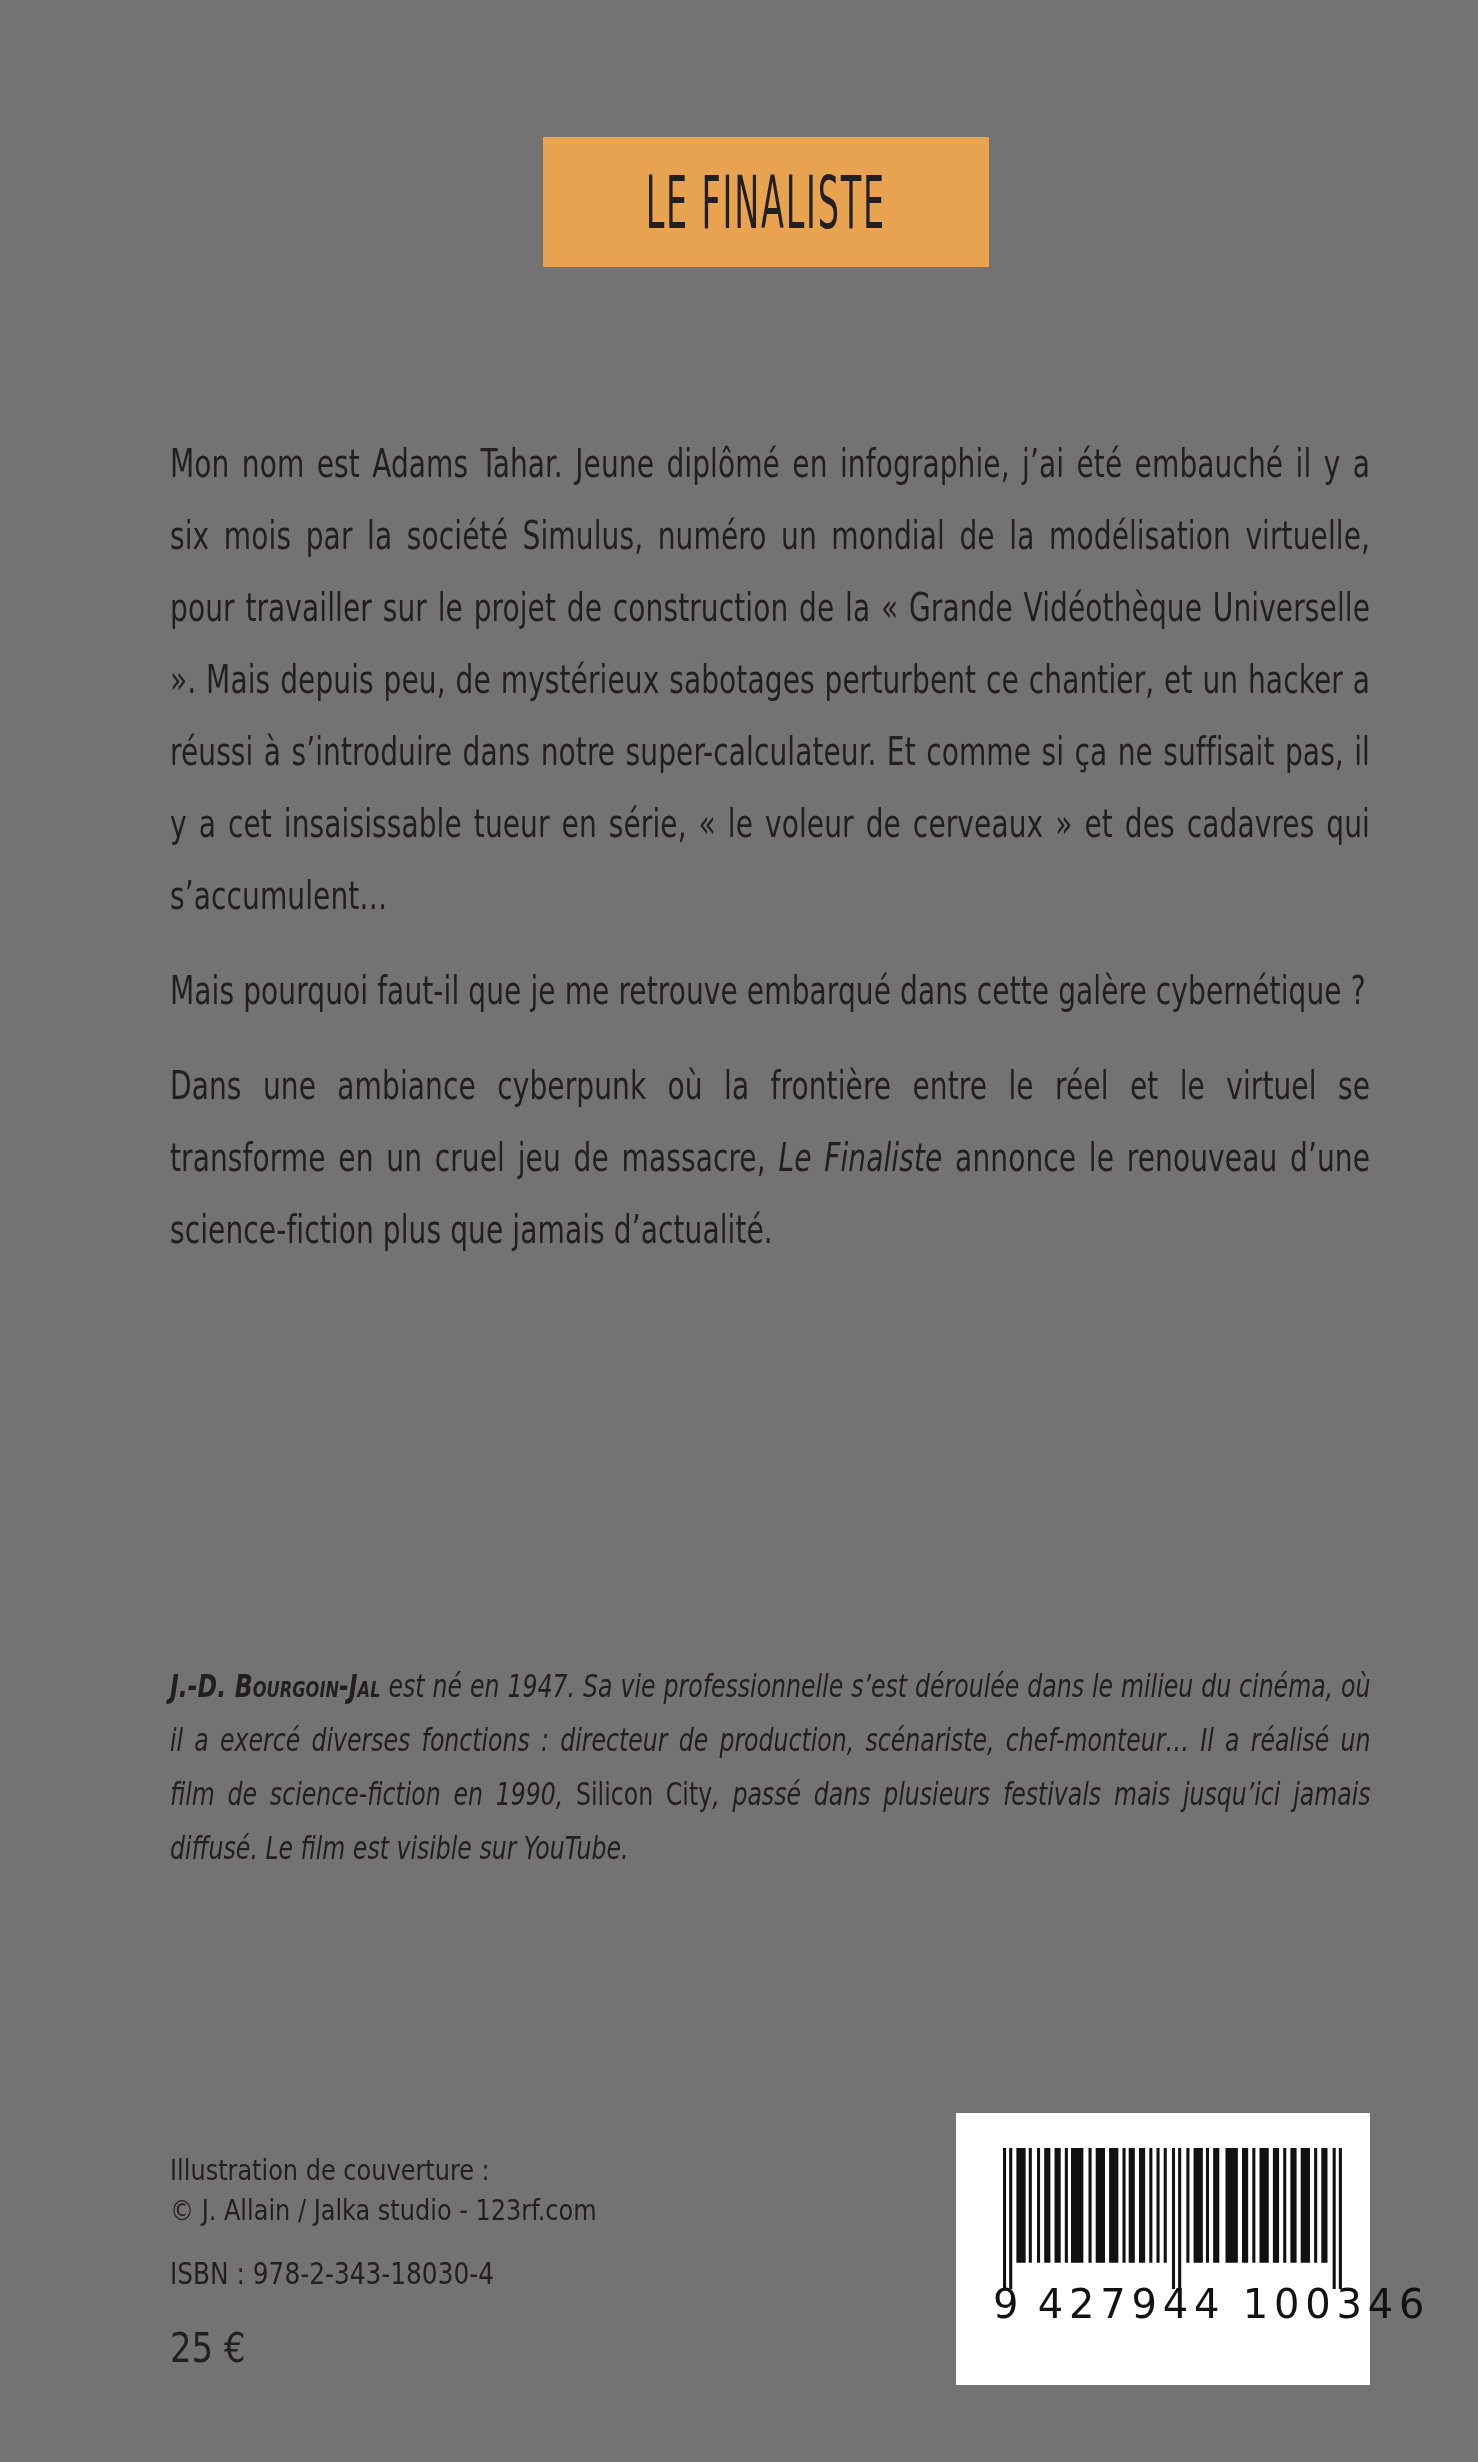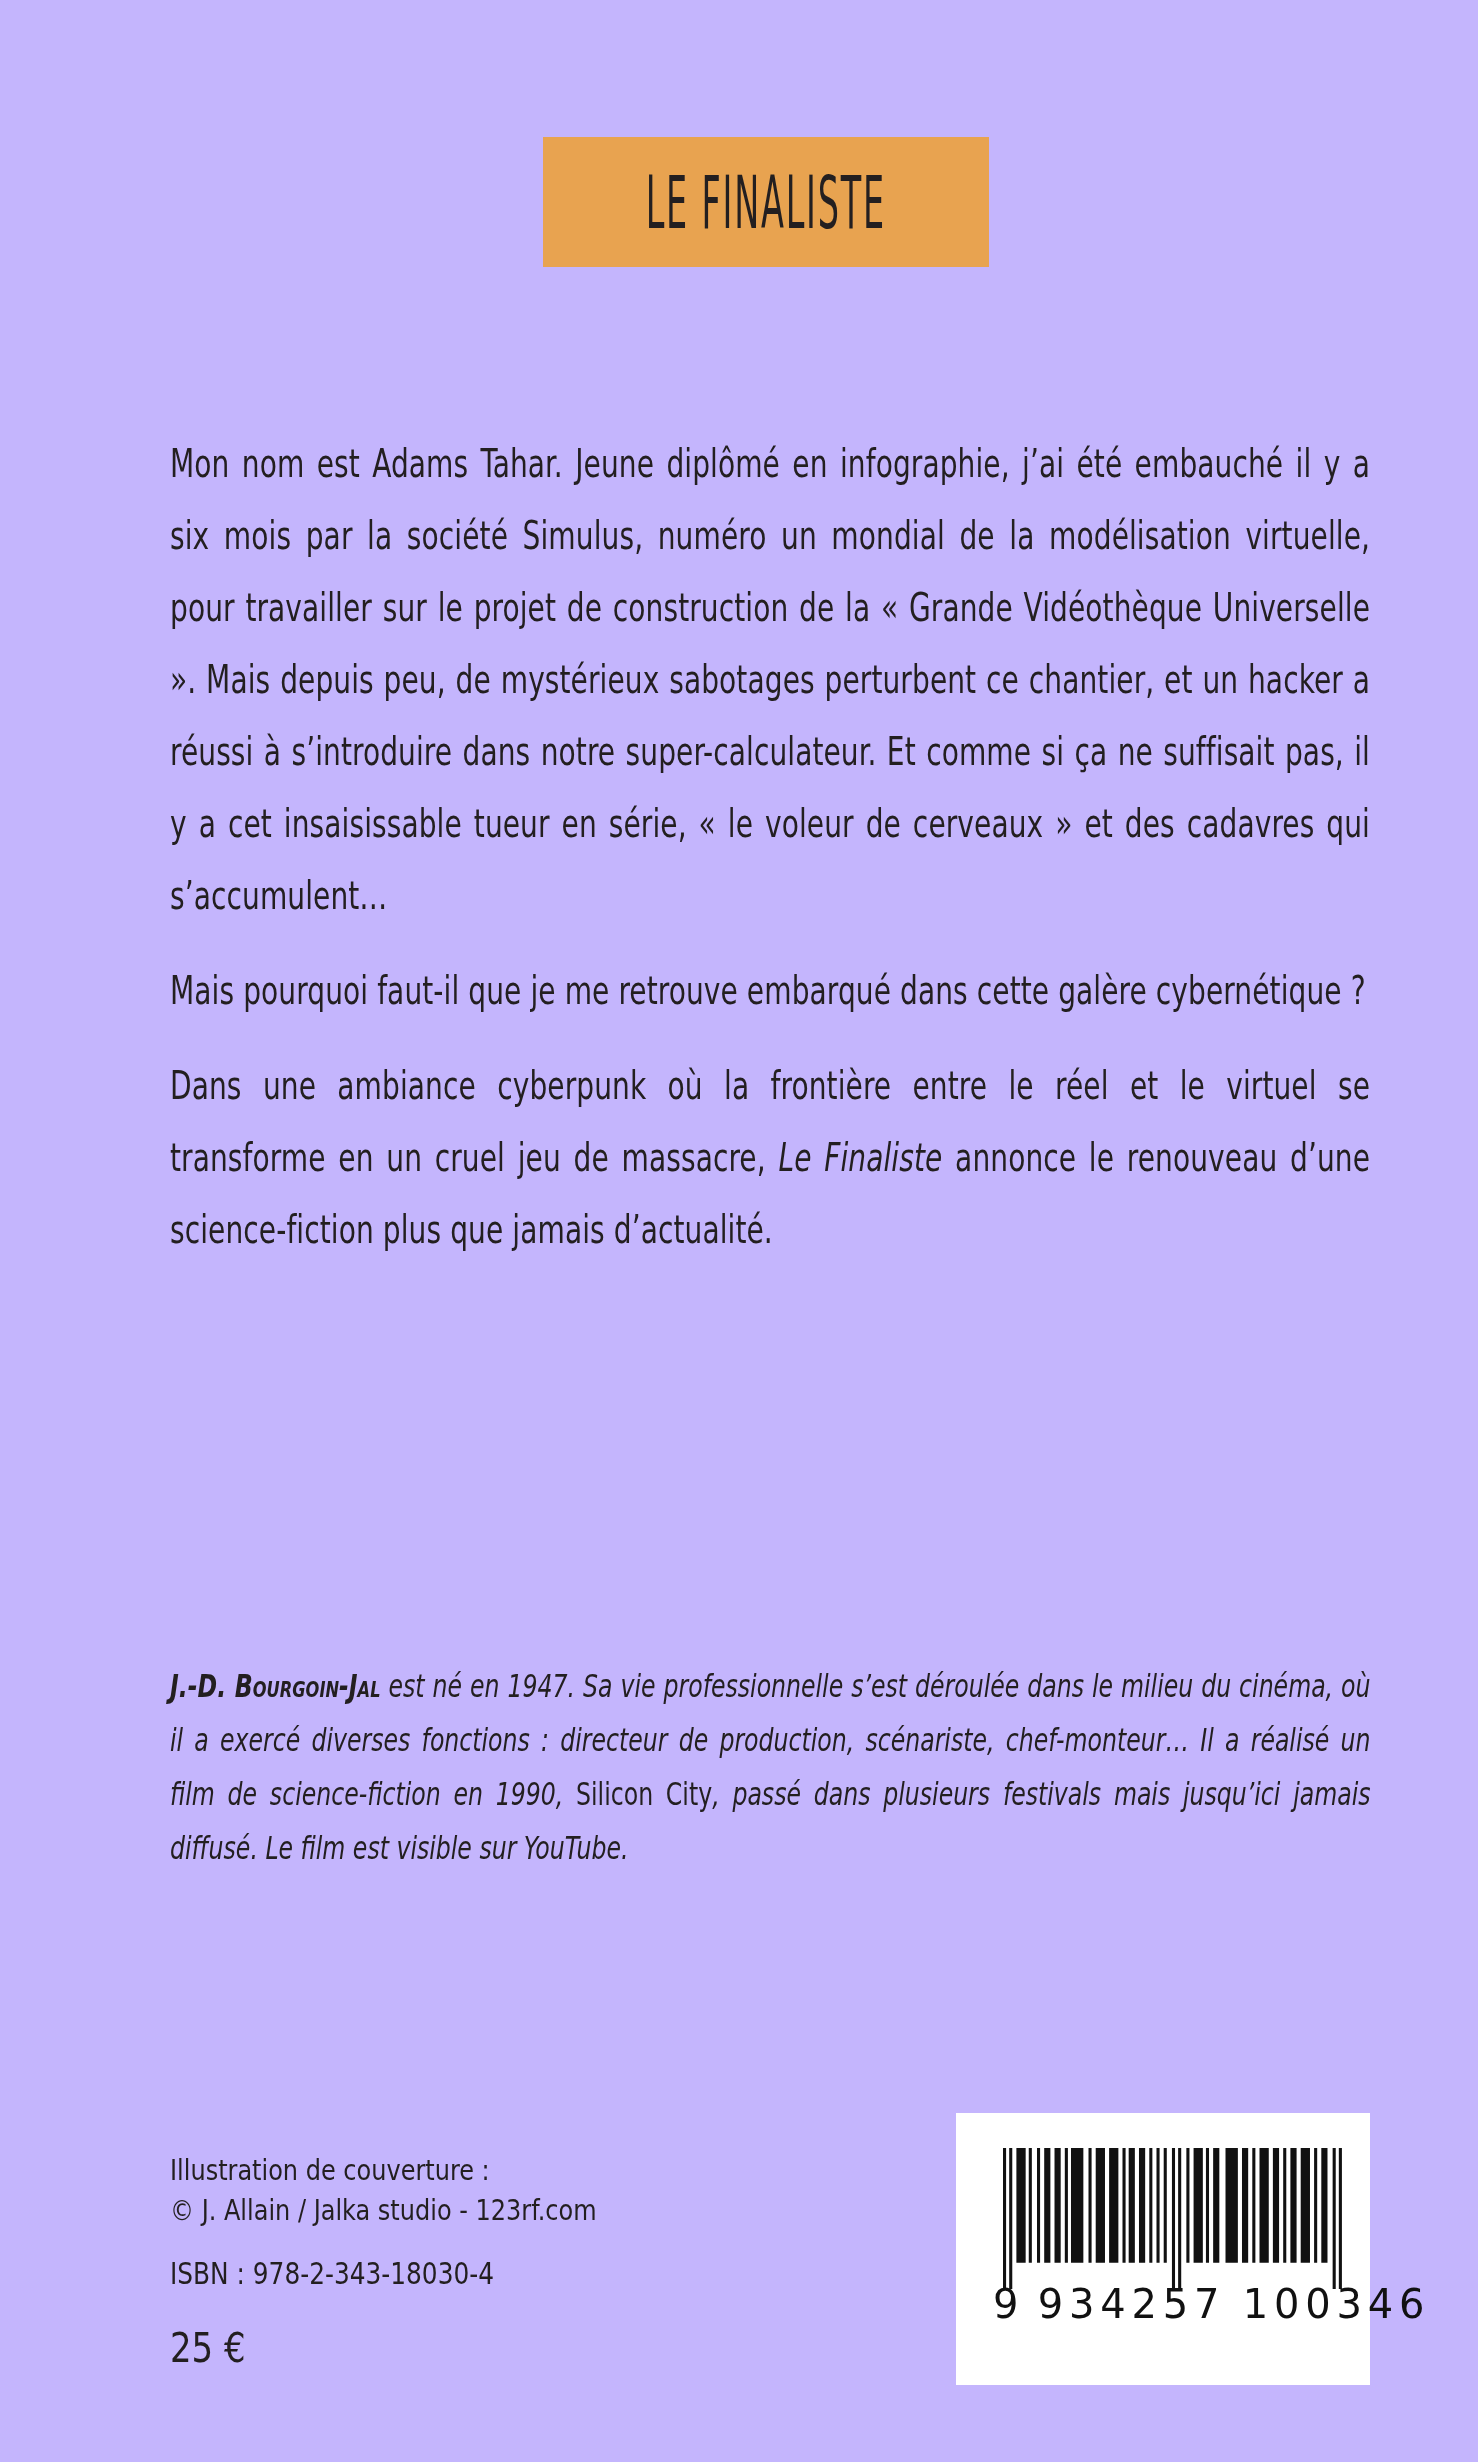--- a/index.html
+++ b/index.html
@@ -13,21 +13,21 @@
     background: #d0d2d4;
     font-family: "Liberation Sans", sans-serif;
     color: #231f20;
     overflow: hidden;
     position: relative;
   }
 
   .cover {
     position: absolute;
     inset: 0;
-    background: #c4b5fd;
+    background: #737373;
   }
 
   
   .title-banner {
     position: absolute;
     left: 543px;
     top: 137px;
     width: 446px;
     height: 130px;
     background: #e8a350;
@@ -231,19 +231,19 @@
             <rect x="289" y="0" width="9" height="118" fill="#111111"></rect>
             <rect x="302" y="0" width="3" height="118" fill="#111111"></rect>
             <rect x="309" y="0" width="6" height="118" fill="#111111"></rect>
             <rect x="320" y="0" width="3" height="145" fill="#111111"></rect>
             <rect x="326" y="0" width="3" height="145" fill="#111111"></rect>
           </g>
       </svg>
     </div>
     <div class="barcode-digits">
       <span class="bc-lead">9</span>
-      <span class="bc-left">934257</span>
+      <span class="bc-left">427944</span>
       <span class="bc-right">100346</span>
     </div>
   </div>
 
 </div>
 
 
 </body></html>

